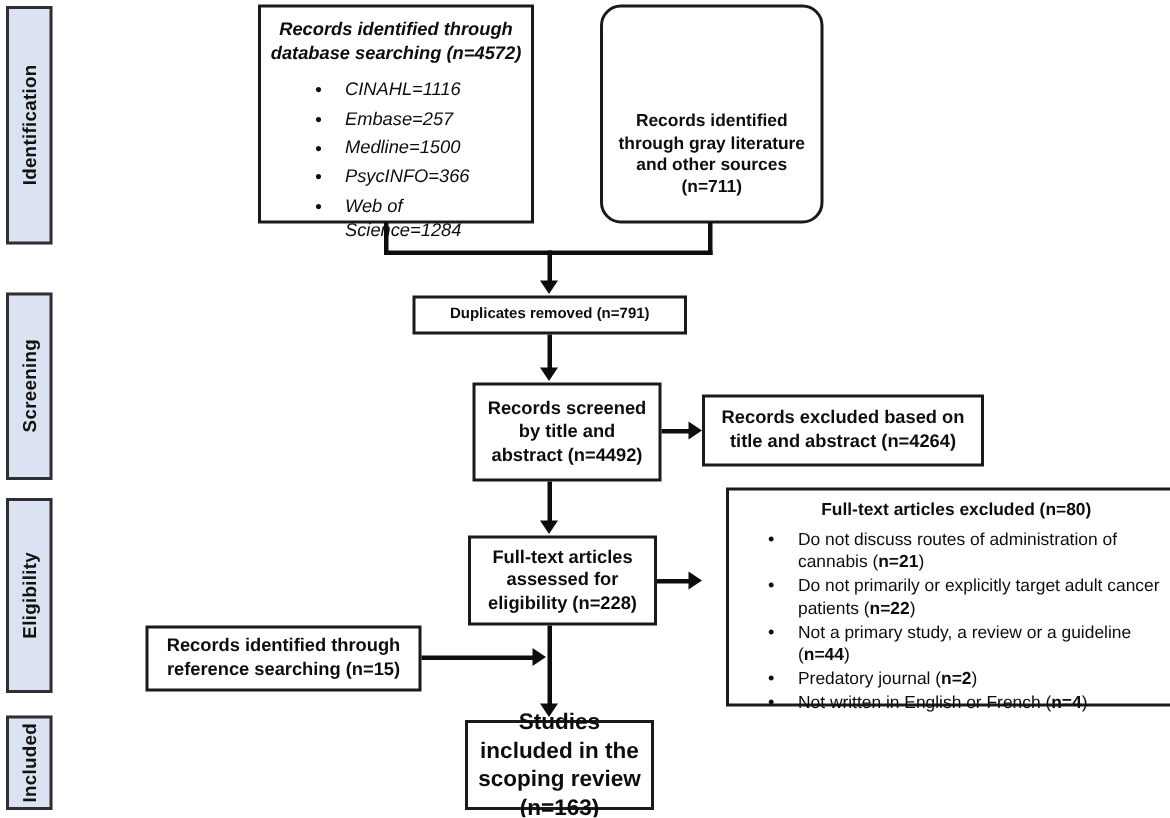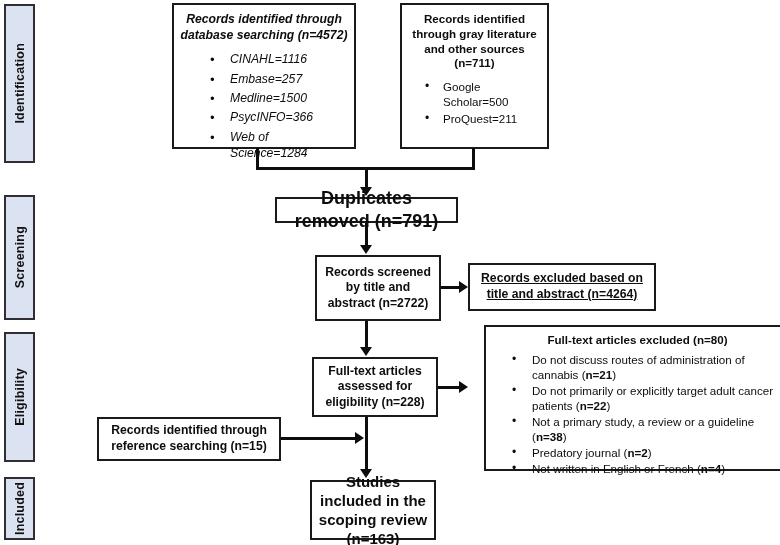--- a/index.html
+++ b/index.html
@@ -70,35 +70,35 @@
     line-height: 1.3;
   }
 
   
   #box-db { left: 172px; top: 3px; width: 184px; height: 146px; padding: 7px 6px 6px 6px; justify-content: flex-start; font-style: italic; }
   #box-db .title { font-size: 12.2px; margin-bottom: 9px; }
   #box-db ul { font-size: 12.2px; margin-left: 30px; }
   #box-db li { padding-left: 20px; margin-bottom: 3.5px; }
 
   
-  #box-gray { left: 400px; top: 3px; width: 149px; height: 146px; padding: 7px 5px 6px 5px; justify-content: flex-start; }
+  #box-gray { left: 400px; top: 3px; width: 149px; height: 146px; padding: 7px 5px 6px 5px; justify-content: flex-end; border-radius: 14px; }
   #box-gray .title { font-size: 11.6px; margin-bottom: 8px; }
   #box-gray ul { font-size: 11.6px; margin-left: 18px; }
   #box-gray li { padding-left: 18px; margin-bottom: 2px; }
 
   
   #box-dup { left: 275px; top: 197px; width: 183px; height: 26px; padding: 0 4px; }
-  #box-dup .title { font-size: 18px; }
+  #box-dup .title { font-size: 10px; }
 
   
   #box-screened { left: 315px; top: 255px; width: 126px; height: 66px; padding: 0 4px; }
   #box-screened .title { font-size: 12.2px; }
 
   
-  #box-excluded { left: 468px; top: 263px; width: 188px; height: 48px; padding: 0 6px; text-decoration: underline; }
+  #box-excluded { left: 468px; top: 263px; width: 188px; height: 48px; padding: 0 6px; }
   #box-excluded .title { font-size: 12.2px; }
 
   
   #box-assessed { left: 312px; top: 357px; width: 126px; height: 60px; padding: 0 4px; }
   #box-assessed .title { font-size: 12.2px; }
 
   
   #box-ftexcl { left: 484px; top: 325px; width: 307px; height: 146px; padding: 6px 6px 6px 6px; justify-content: flex-start; }
   #box-ftexcl .title { font-size: 11.6px; margin-bottom: 4px; }
   #box-ftexcl ul { font-size: 11.6px; margin-left: 20px; }
@@ -161,41 +161,37 @@
       <li>CINAHL=1116</li>
       <li>Embase=257</li>
       <li>Medline=1500</li>
       <li>PsycINFO=366</li>
       <li>Web of Science=1284</li>
     </ul>
   </div>
 
   <div class="box" id="box-gray">
     <div class="title">Records identified through gray literature and other sources (n=711)</div>
-    <ul>
-      <li>Google Scholar=500</li>
-      <li>ProQuest=211</li>
-    </ul>
   </div>
 
   <div class="conn v" style="left:256px; top:148px; height:22px;"></div>
   <div class="conn v" style="left:472px; top:148px; height:22px;"></div>
   <div class="conn h" style="left:256px; top:167px; width:219px;"></div>
   <div class="conn v" style="left:365px; top:167px; height:22px;"></div>
   <div class="arrow-down" style="left:360px; top:187px;"></div>
 
   <div class="box" id="box-dup">
     <div class="title">Duplicates removed (n=791)</div>
   </div>
 
   <div class="conn v" style="left:365px; top:223px; height:23px;"></div>
   <div class="arrow-down" style="left:360px; top:245px;"></div>
 
   <div class="box" id="box-screened">
-    <div class="title">Records screened by title and abstract (n=2722)</div>
+    <div class="title">Records screened by title and abstract (n=4492)</div>
   </div>
 
   <div class="conn h" style="left:441px; top:286px; width:20px;"></div>
   <div class="arrow-right" style="left:459px; top:281px;"></div>
 
   <div class="box" id="box-excluded">
     <div class="title">Records excluded based on title and abstract (n=4264)</div>
   </div>
 
   <div class="conn v" style="left:365px; top:321px; height:27px;"></div>
@@ -206,21 +202,21 @@
   </div>
 
   <div class="conn h" style="left:438px; top:386px; width:23px;"></div>
   <div class="arrow-right" style="left:459px; top:381px;"></div>
 
   <div class="box" id="box-ftexcl">
     <div class="title">Full-text articles excluded (n=80)</div>
     <ul>
       <li><span>Do not discuss routes of administration of cannabis (</span><b>n=21</b><span>)</span></li>
       <li><span>Do not primarily or explicitly target adult cancer patients (</span><b>n=22</b><span>)</span></li>
-      <li><span>Not a primary study, a review or a guideline (</span><b>n=38</b><span>)</span></li>
+      <li><span>Not a primary study, a review or a guideline (</span><b>n=44</b><span>)</span></li>
       <li><span>Predatory journal (</span><b>n=2</b><span>)</span></li>
       <li><span>Not written in English or French (</span><b>n=4</b><span>)</span></li>
     </ul>
   </div>
 
   <div class="box" id="box-ref">
     <div class="title">Records identified through reference searching (n=15)</div>
   </div>
   <div class="conn h" style="left:281px; top:437px; width:76px;"></div>
   <div class="arrow-right" style="left:355px; top:432px;"></div>

